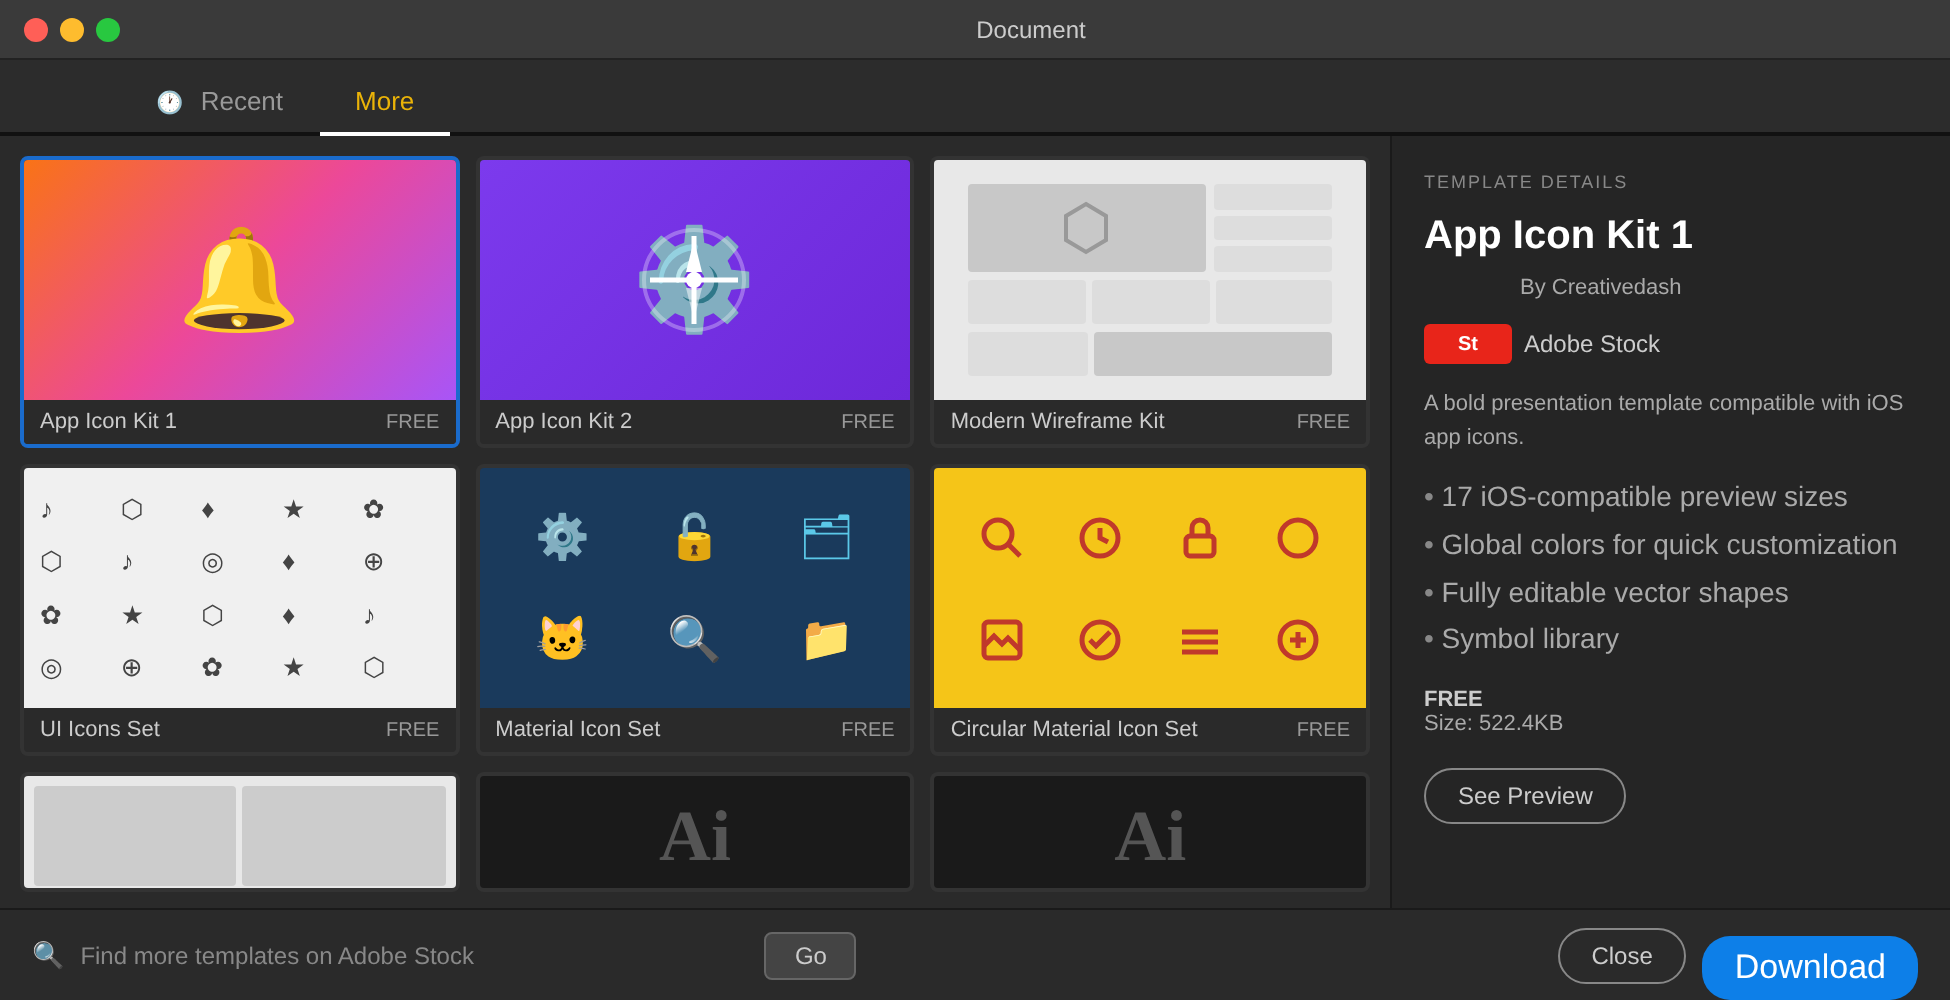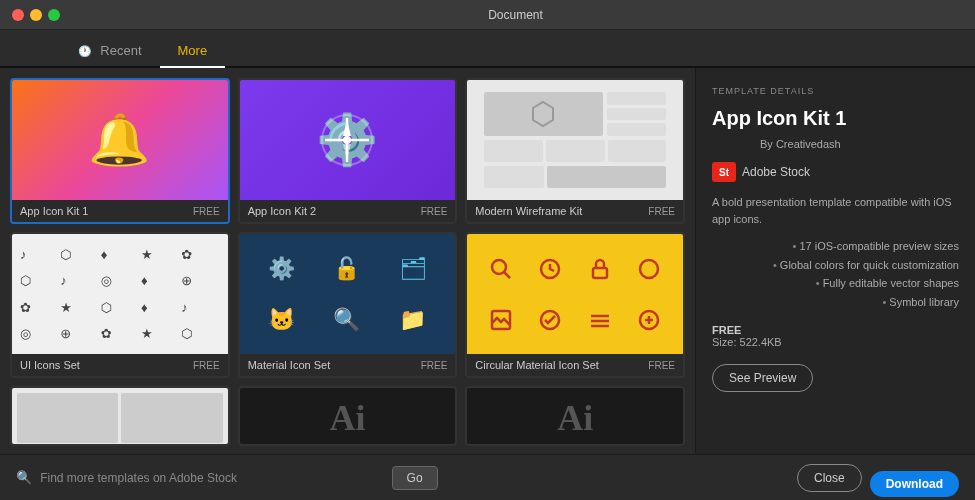--- a/index.html
+++ b/index.html
@@ -231,21 +231,21 @@
     .details-author span {
       color: #aaa;
     }
     .source-badge {
       display: flex;
       align-items: center;
       gap: 6px;
       margin-top: 4px;
     }
     .source-badge-icon {
-      width: 24px;
+      width: 44px;
       height: 20px;
       background: #e8251a;
       border-radius: 3px;
       display: flex;
       align-items: center;
       justify-content: center;
       font-size: 10px;
       font-weight: bold;
       color: white;
     }
@@ -257,24 +257,23 @@
       font-size: 11px;
       color: #aaa;
       line-height: 1.5;
       margin-top: 4px;
     }
     .details-features {
       list-style: none;
       margin-top: 2px;
     }
     .details-features li {
-      font-size: 11px;
+      font-size: 14px;
       color: #aaa;
       line-height: 1.7;
-      text-align: right;
     }
     .details-features li::before {
       content: '• ';
       color: #888;
     }
     .details-meta {
       margin-top: 4px;
     }
     .meta-free {
       font-size: 11px;
@@ -335,23 +334,23 @@
       color: #ccc;
       font-size: 12px;
       cursor: pointer;
     }
     .footer-download-btn {
       padding: 6px 16px;
       background: #0d7fe8;
       border: none;
       border-radius: 14px;
       color: #fff;
-      font-size: 12px;
+      font-size: 17px;
       cursor: pointer;
-      font-weight: 700;
+      font-weight: 400;
       margin-top: 12px;
     }
 
     .partial-card {
       height: 60px;
       overflow: hidden;
     }
     .partial-card .card-thumbnail {
       height: 60px;
     }

